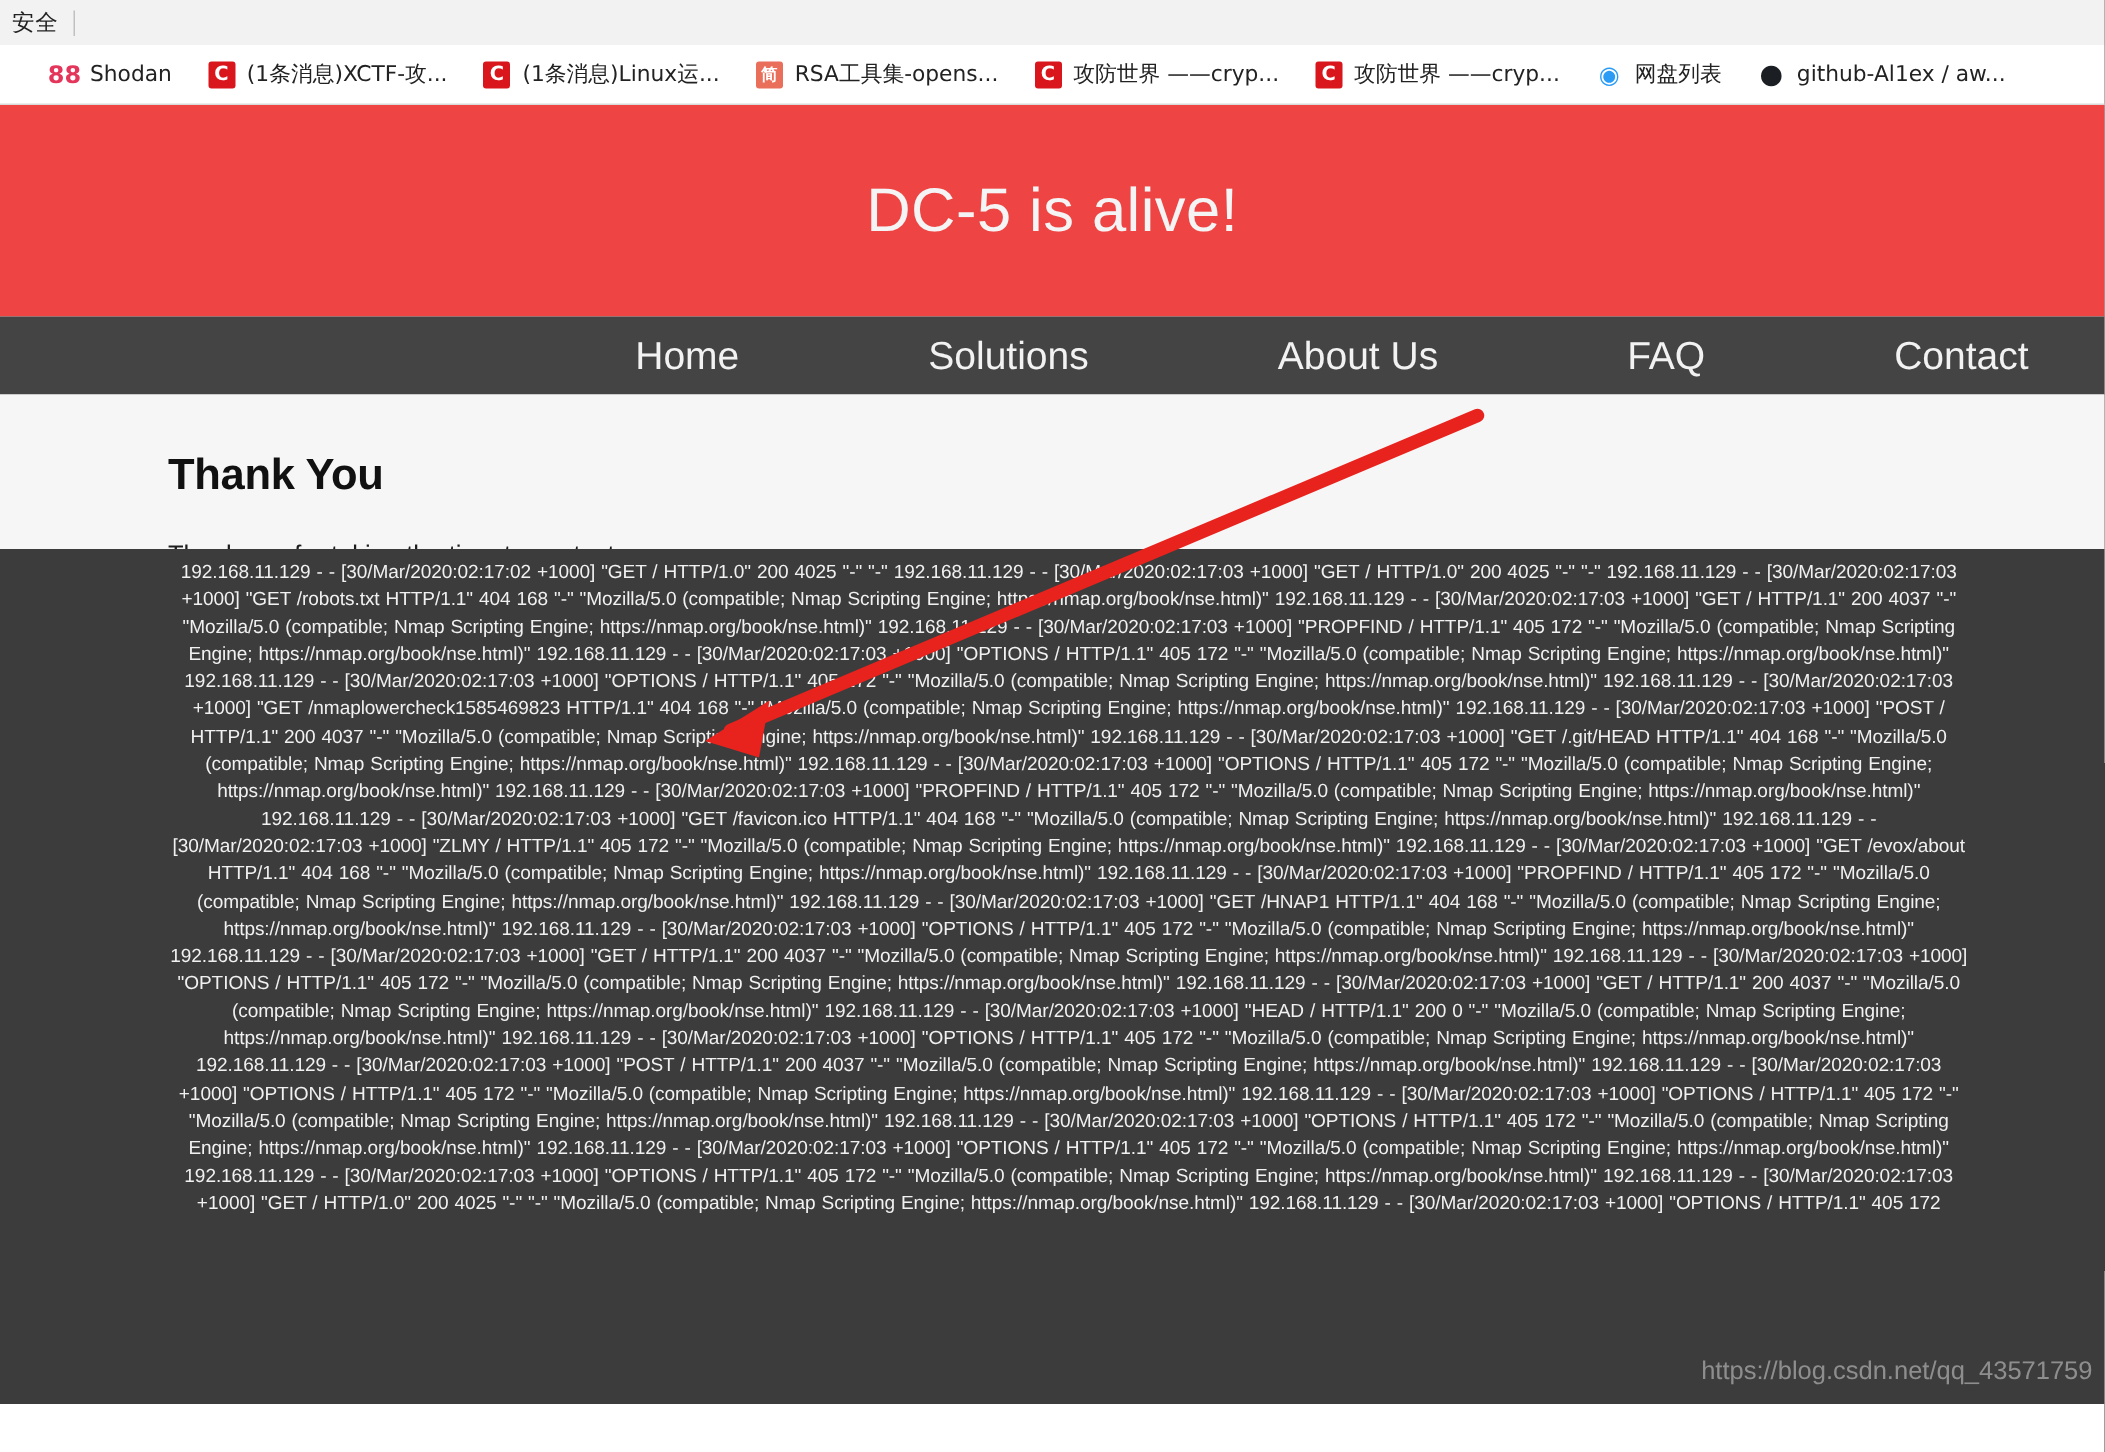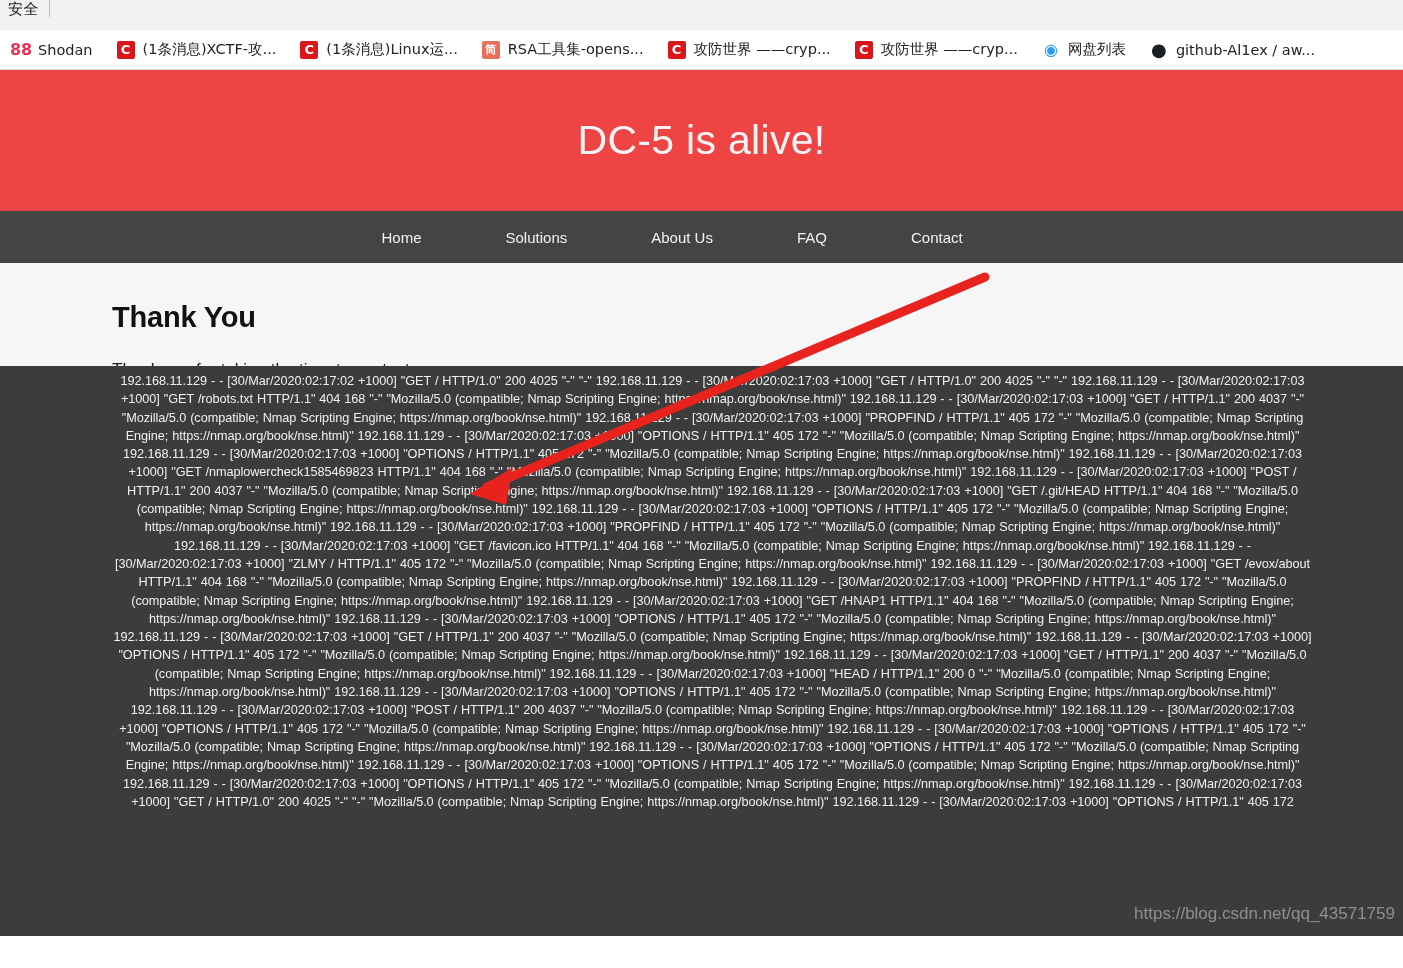--- a/index.html
+++ b/index.html
@@ -4,38 +4,38 @@
 <style>
   html,body{margin:0;padding:0;}
   body{
     width:1403px;height:968px;overflow:hidden;
     background:#ffffff;
     font-family:"Liberation Sans", sans-serif;
     -webkit-font-smoothing:antialiased;
   }
   
   .omnibar{
-    height:30px;display:flex;
+    height:30px;display:flex;align-items:center;
     background:#f2f2f2;padding:0 8px;box-sizing:border-box;
   }
   .secure-label{
     font-size:15px;color:#222;letter-spacing:.5px;
     font-family:"DejaVu Sans", sans-serif;
   }
   .omni-sep{
     width:1px;height:17px;background:#c0c0c0;margin:0 11px 0 10px;
   }
   .omni-url{
     font-size:17px;color:#3c3c3c;white-space:nowrap;
     font-family:"Liberation Sans", sans-serif;
   }
   .bookmarks{
     height:40px;display:flex;align-items:center;
     background:#ffffff;border-bottom:1px solid #dadada;
-    padding-left:12px;box-sizing:border-box;gap:0;text-align:center;
+    padding-left:34px;box-sizing:border-box;gap:0;text-align:center;
   }
   .bm{
     display:flex;align-items:center;margin-right:24px;cursor:default;
     white-space:nowrap;
   }
   .bm-ico{
     width:18px;height:18px;margin-right:8px;flex:none;
     display:flex;align-items:center;justify-content:center;
     font-size:12px;font-weight:bold;color:#fff;border-radius:2px;
     font-family:"DejaVu Sans", sans-serif;
@@ -57,22 +57,22 @@
     letter-spacing:.3px;font-family:"Liberation Sans", sans-serif;
   }
   .nav{
     background:#444444;height:52px;display:flex;align-items:center;
   }
   .nav-inner{
     width:1020px;margin:0 auto;display:flex;align-items:center;
     padding-left:190px;box-sizing:border-box;gap:0;
   }
   .nav a{
-    color:#f2f2f2;text-decoration:none;font-size:15px;font-weight:400;
-    margin-right:84px;white-space:nowrap;
+    color:#f2f2f2;text-decoration:none;font-size:26px;font-weight:400;
+    margin-right:84px;white-space:nowrap;margin-left:42px;
   }
   .nav a:last-child{margin-right:0;}
 
   
   .content{
     background:#f6f6f6;padding:38px 0 30px 112px;box-sizing:border-box;
     height:103px;
   }
   .content h2{
     margin:0 0 26px 0;font-size:29px;font-weight:bold;color:#111;

